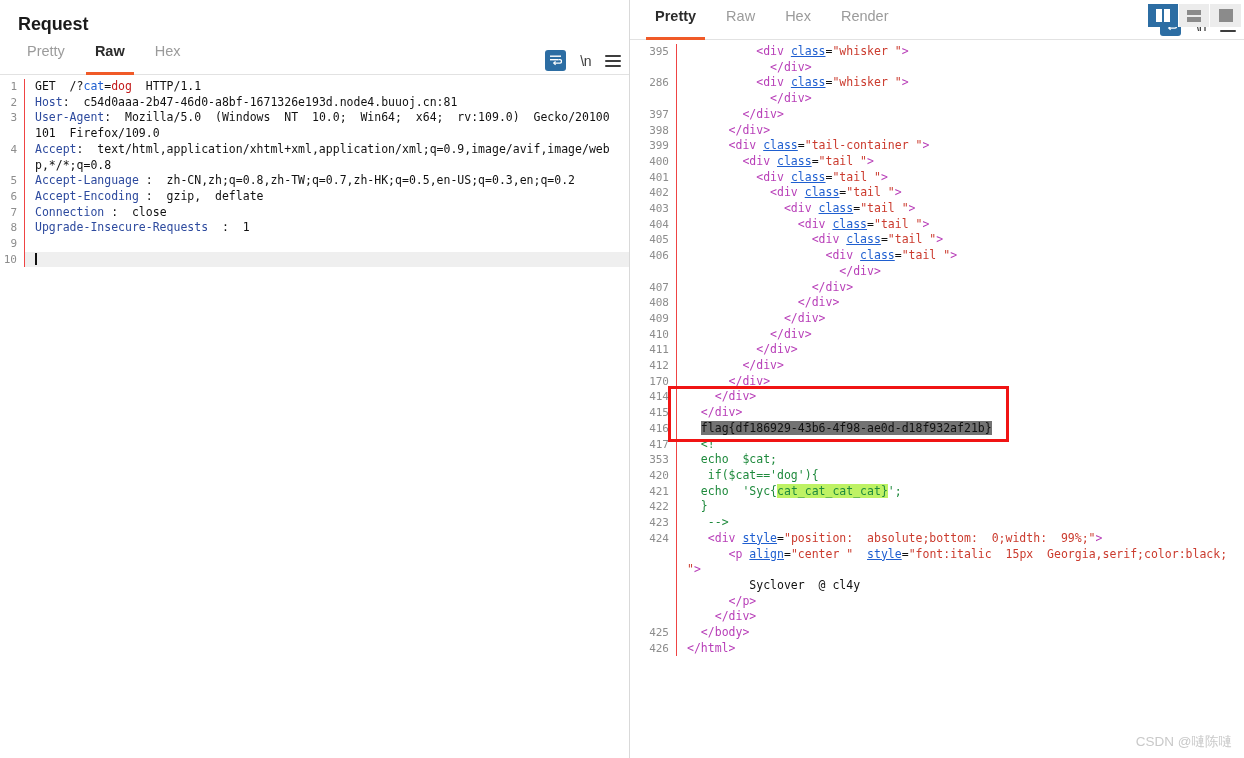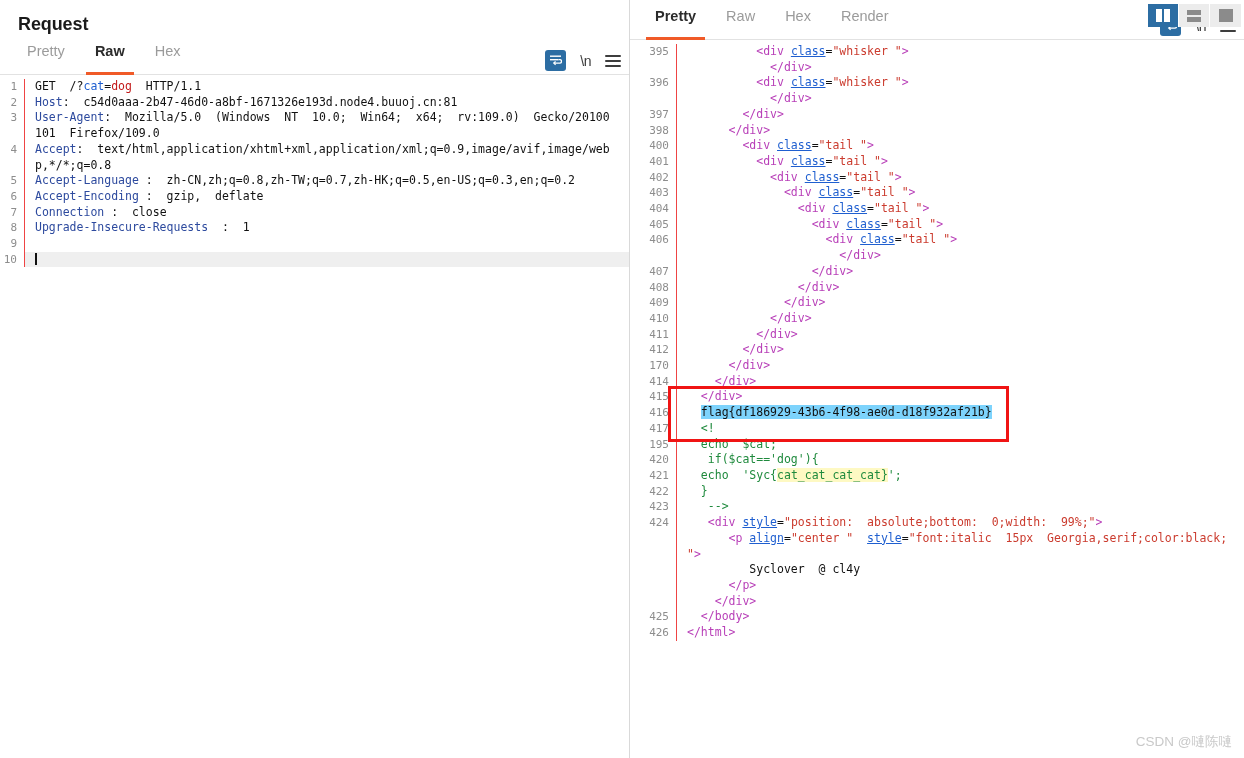--- a/index.html
+++ b/index.html
@@ -158,22 +158,22 @@
   .val    { color: #c21a1a; }
   .plain  { color: #111111; }
 
   
   .tag     { color: #b83fb8; }
   .attr    { color: #1f5fd0; text-decoration: underline; }
   .attrval { color: #cb3b2e; }
   .php     { color: #1f8a3d; }
   .txt     { color: #111111; }
 
-  .hl-orange { background: #7dd3fc; }
-  .hl-yellow { background: #fef9c3; }
+  .hl-orange { background: #737373; }
+  .hl-yellow { background: #bef264; }
 
   .cursor-row .codecell {
     background: #efefef;
   }
   .cursor-bar {
     display: inline-block;
     width: 2px; height: 12px;
     background: #111;
     vertical-align: -2px;
   }
@@ -324,31 +324,35 @@
     </div>
 
     <div class="scroll-area">
       <div class="editor" id="response-editor">
           <div class="coderow">
             <div class="gutter">395</div>
             <div class="codecell" id="response-editor-line-395"><span class="txt">          </span><span class="tag">&lt;div </span><span class="attr">class</span><span class="txt">=</span><span class="attrval">"whisker "</span><span class="tag">&gt;</span><span class="txt">
             </span><span class="tag">&lt;/div&gt;</span></div>
           </div>
           <div class="coderow">
-            <div class="gutter">396</div>
+            <div class="gutter">286</div>
             <div class="codecell" id="response-editor-line-396"><span class="txt">          </span><span class="tag">&lt;div </span><span class="attr">class</span><span class="txt">=</span><span class="attrval">"whisker "</span><span class="tag">&gt;</span><span class="txt">
             </span><span class="tag">&lt;/div&gt;</span></div>
           </div>
           <div class="coderow">
             <div class="gutter">397</div>
             <div class="codecell" id="response-editor-line-397"><span class="txt">        </span><span class="tag">&lt;/div&gt;</span></div>
           </div>
           <div class="coderow">
             <div class="gutter">398</div>
             <div class="codecell" id="response-editor-line-398"><span class="txt">      </span><span class="tag">&lt;/div&gt;</span></div>
+          </div>
+          <div class="coderow">
+            <div class="gutter">399</div>
+            <div class="codecell" id="response-editor-line-399"><span class="txt">      </span><span class="tag">&lt;div </span><span class="attr">class</span><span class="txt">=</span><span class="attrval">"tail-container "</span><span class="tag">&gt;</span></div>
           </div>
           <div class="coderow">
             <div class="gutter">400</div>
             <div class="codecell" id="response-editor-line-400"><span class="txt">        </span><span class="tag">&lt;div </span><span class="attr">class</span><span class="txt">=</span><span class="attrval">"tail "</span><span class="tag">&gt;</span></div>
           </div>
           <div class="coderow">
             <div class="gutter">401</div>
             <div class="codecell" id="response-editor-line-401"><span class="txt">          </span><span class="tag">&lt;div </span><span class="attr">class</span><span class="txt">=</span><span class="attrval">"tail "</span><span class="tag">&gt;</span></div>
           </div>
           <div class="coderow">
@@ -410,21 +414,21 @@
           </div>
           <div class="coderow">
             <div class="gutter">416</div>
             <div class="codecell" id="response-editor-line-416"><span class="txt">  </span><span class="txt hl-orange">flag{df186929-43b6-4f98-ae0d-d18f932af21b}</span></div>
           </div>
           <div class="coderow">
             <div class="gutter">417</div>
             <div class="codecell" id="response-editor-line-417"><span class="php">  &lt;!</span></div>
           </div>
           <div class="coderow">
-            <div class="gutter">195</div>
+            <div class="gutter">353</div>
             <div class="codecell" id="response-editor-line-419"><span class="php">  echo  $cat;</span></div>
           </div>
           <div class="coderow">
             <div class="gutter">420</div>
             <div class="codecell" id="response-editor-line-420"><span class="php">   if($cat=='dog'){</span></div>
           </div>
           <div class="coderow">
             <div class="gutter">421</div>
             <div class="codecell" id="response-editor-line-421"><span class="php">  echo  'Syc{</span><span class="php hl-yellow">cat_cat_cat_cat}</span><span class="php">';</span></div>
           </div>

